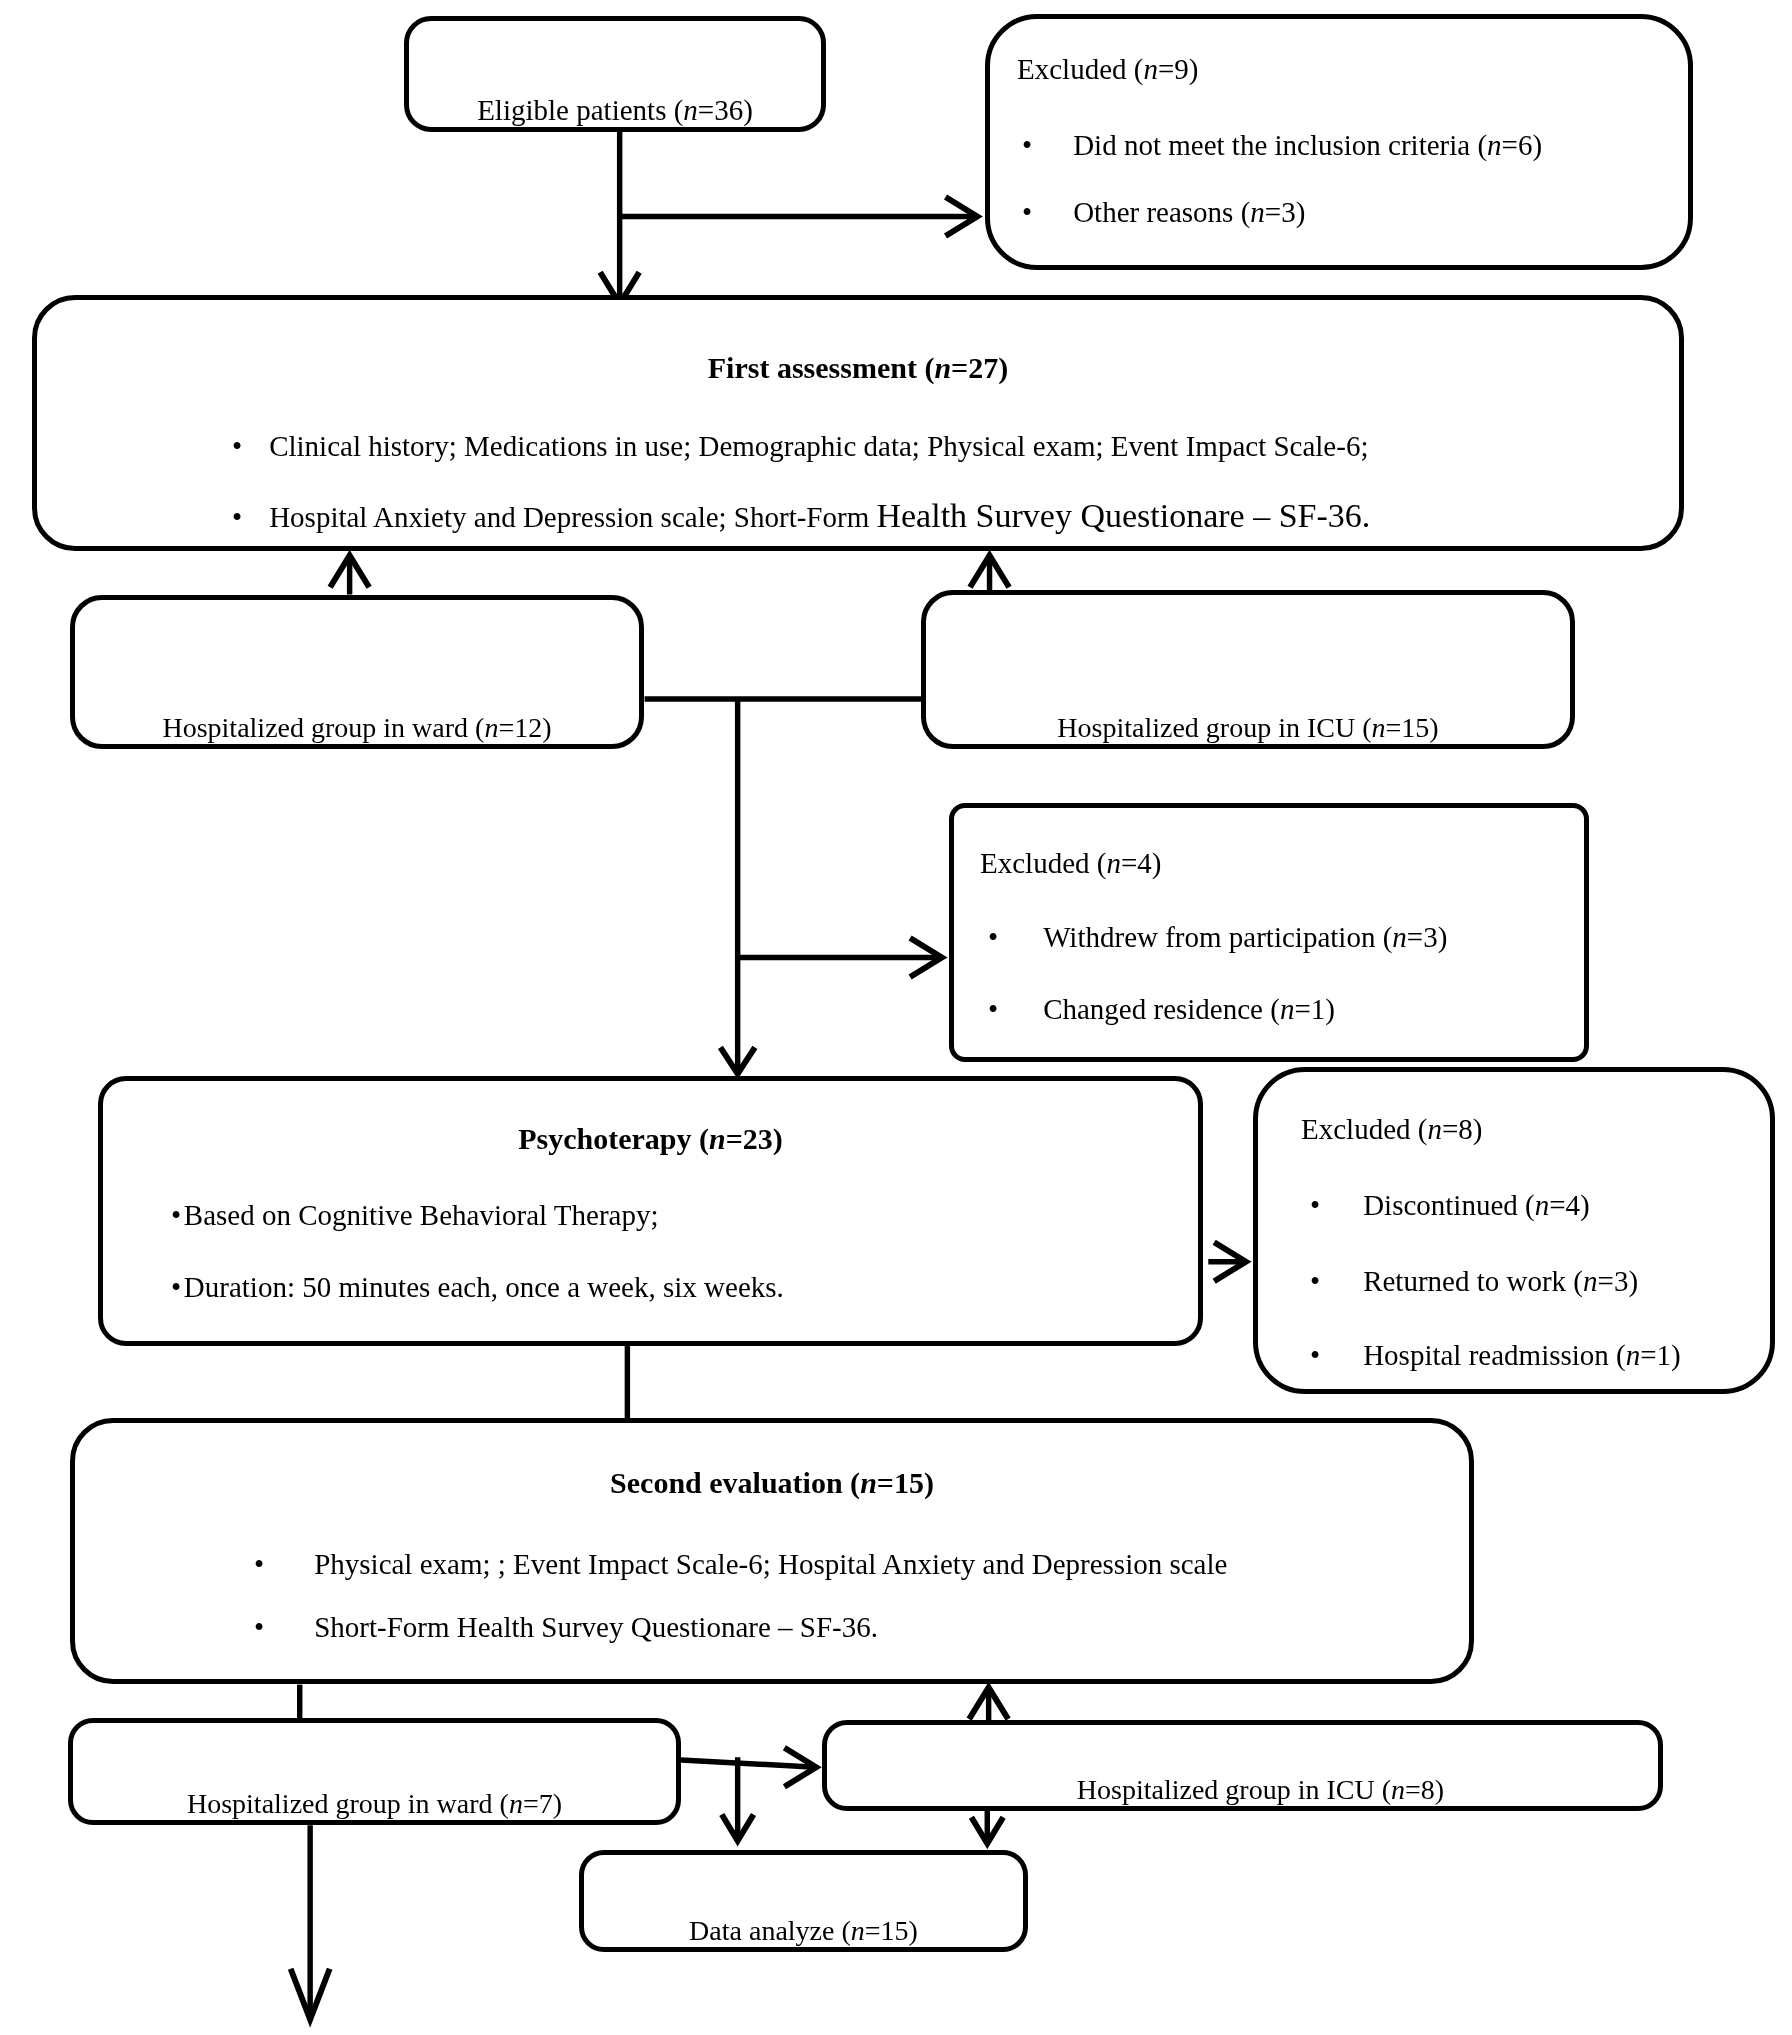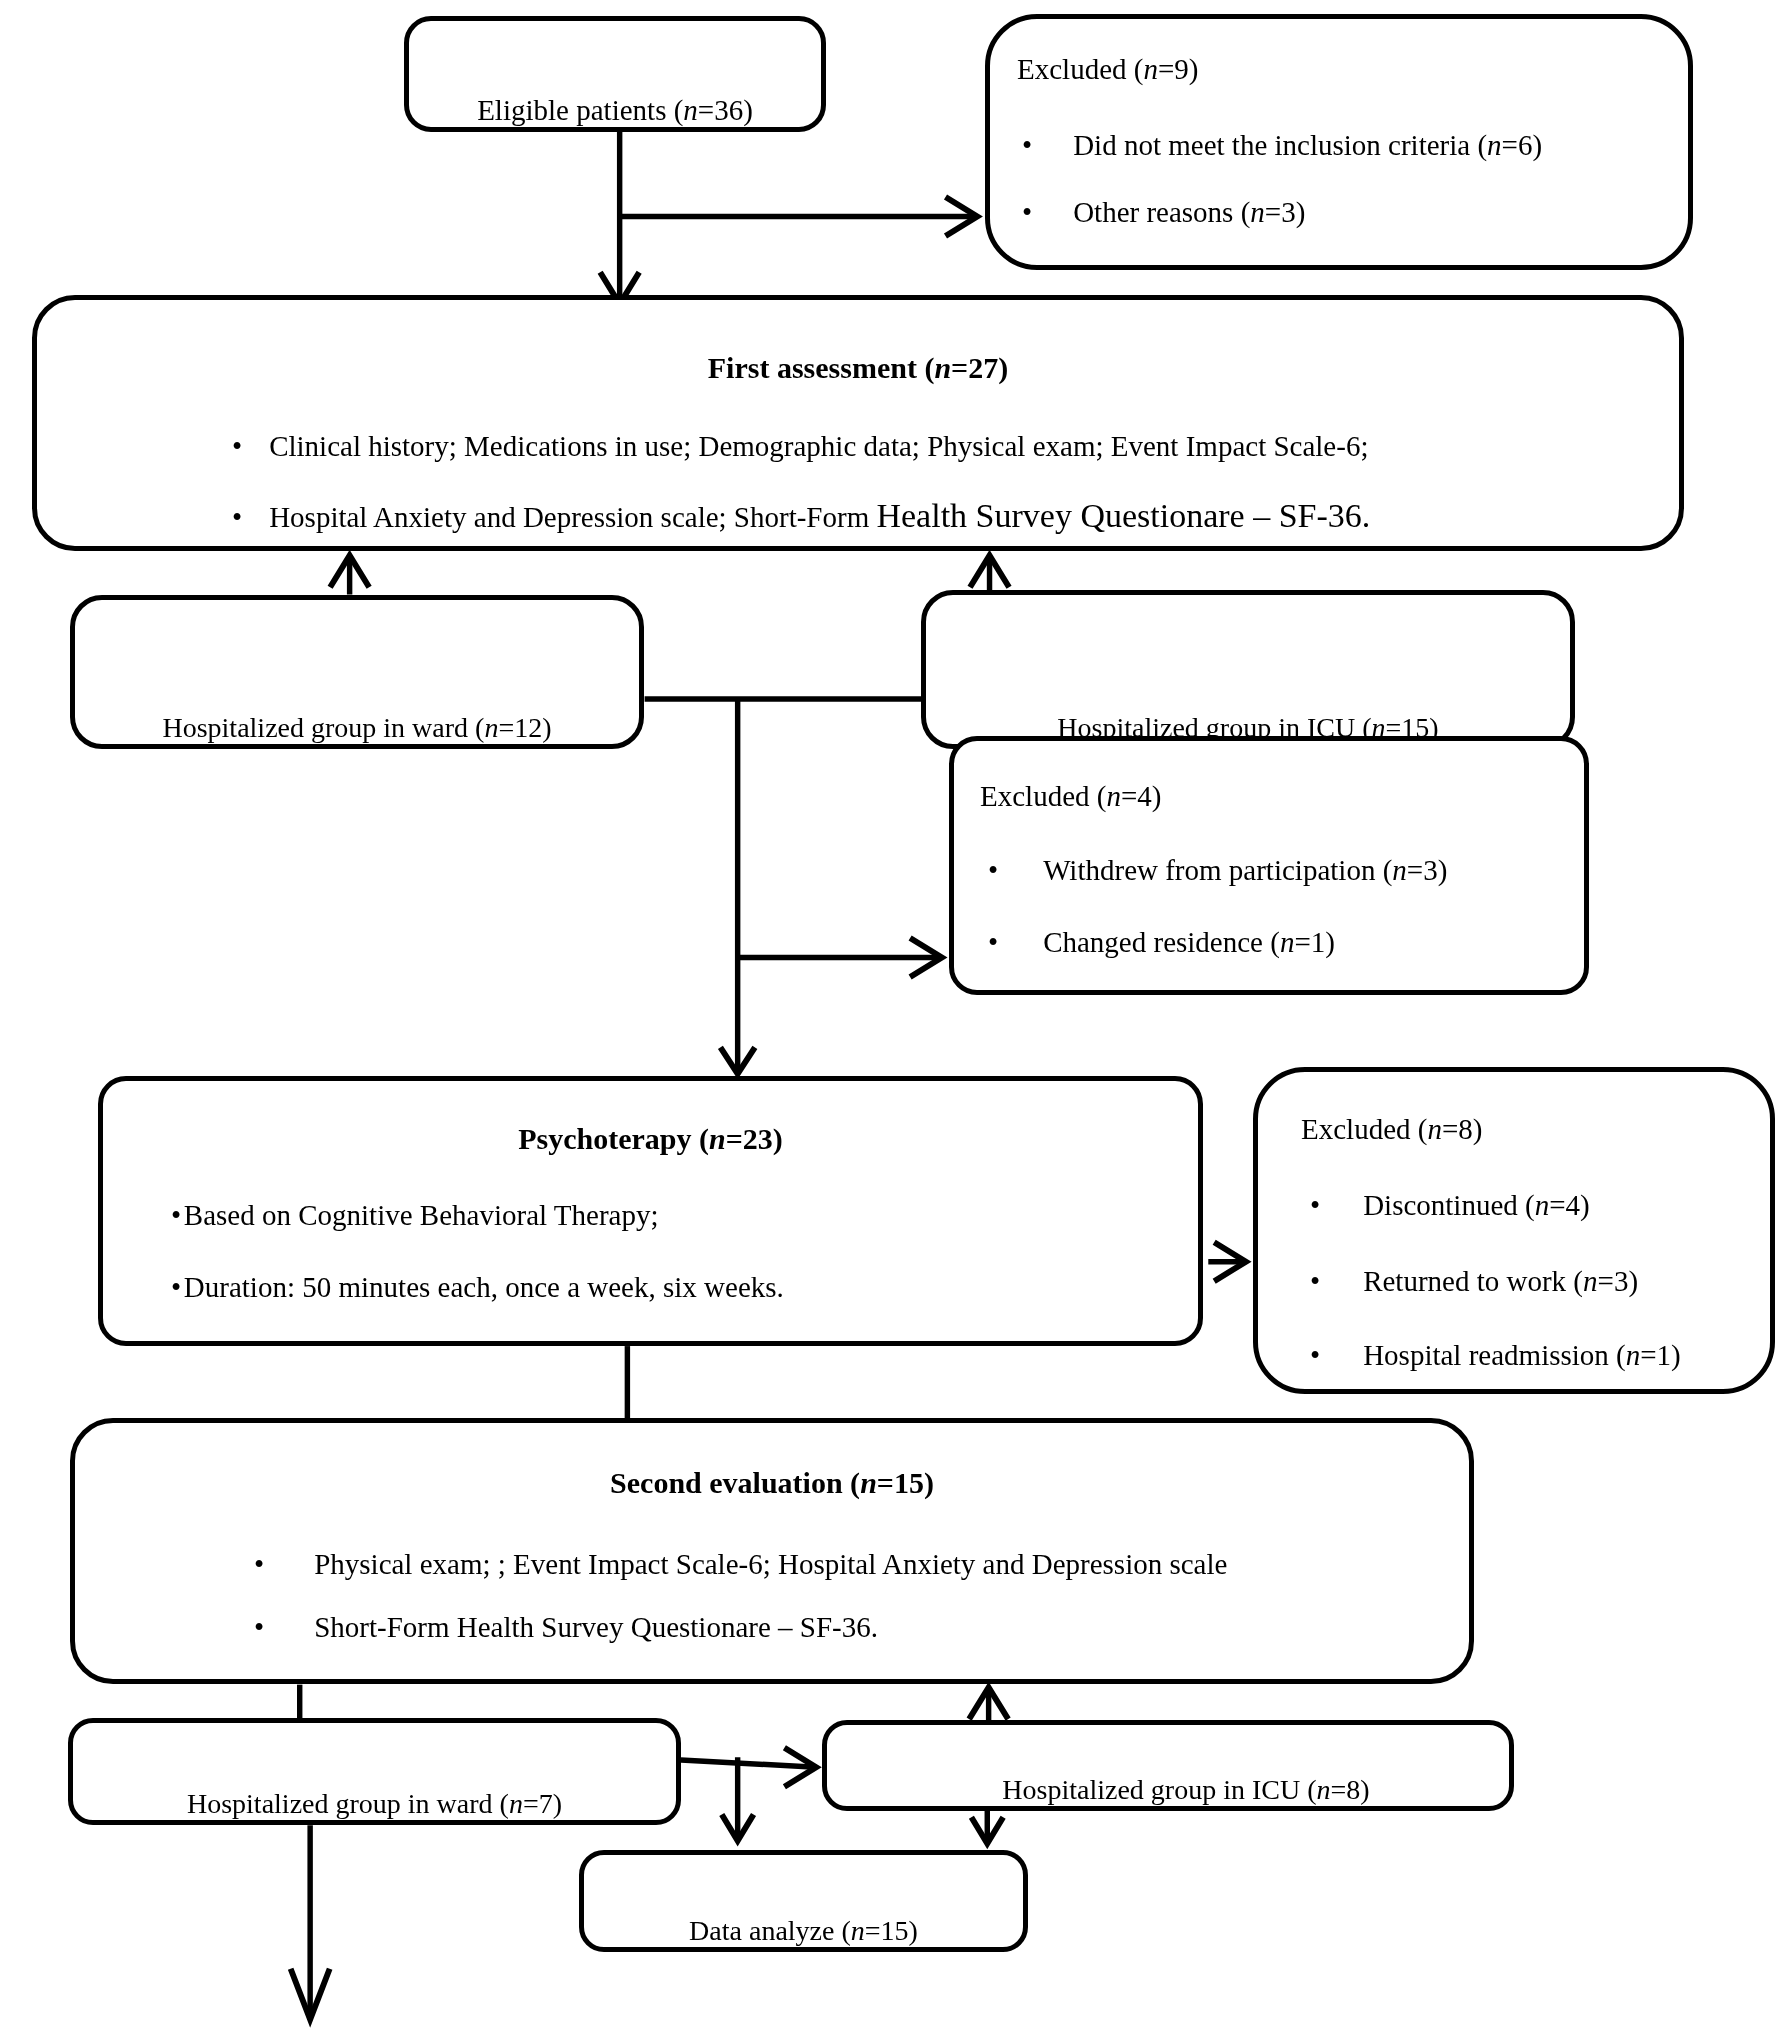--- a/index.html
+++ b/index.html
@@ -32,21 +32,21 @@
 
   #box-first{left:32px;top:295px;width:1652px;height:256px;border-radius:43px;}
   #box-first .btitle{margin-top:51px;}
   #box-first .item.i1{margin:45px 0 0 195px;}
   #box-first .item.i2{margin:34px 0 0 195px;}
   #box-first .bullet{margin-right:27px;}
 
   #box-ward-first{left:70px;top:595px;width:574px;height:154px;}
   #box-icu-first{left:921px;top:590px;width:654px;height:159px;}
 
-  #box-excluded-mid{left:949px;top:736px;width:640px;height:259px;border-radius:28px;}
+  #box-excluded-mid{left:949px;top:803px;width:640px;height:259px;border-radius:16px;}
   #box-excluded-mid .btitle{margin:39px 0 0 26px;}
   #box-excluded-mid .item.i1{margin:41px 0 0 34px;}
   #box-excluded-mid .item.i2{margin:39px 0 0 34px;}
   #box-excluded-mid .bullet{margin-right:45px;}
 
   #box-psy{left:98px;top:1076px;width:1105px;height:270px;border-radius:28px;}
   #box-psy .btitle{margin-top:41px;}
   #box-psy .item.i1{margin:43px 0 0 68px;}
   #box-psy .item.i2{margin:39px 0 0 68px;}
   #box-psy .bullet{margin-right:2.7px;}
@@ -58,21 +58,21 @@
   #box-excluded-psy .item.i3{margin:41px 0 0 52px;}
   #box-excluded-psy .bullet{margin-right:43px;}
 
   #box-second{left:70px;top:1418px;width:1404px;height:266px;border-radius:43px;}
   #box-second .btitle{margin-top:43px;}
   #box-second .item.i1{margin:48px 0 0 179px;}
   #box-second .item.i2{margin:29.5px 0 0 179px;}
   #box-second .bullet{margin-right:50px;}
 
   #box-ward-second{left:68px;top:1718px;width:613px;height:107px;border-radius:25px;}
-  #box-icu-second{left:822px;top:1720px;width:692px;height:91px;border-radius:25px;padding-left:36px;}
+  #box-icu-second{left:822px;top:1720px;width:841px;height:91px;border-radius:25px;padding-left:36px;}
   #box-data{left:579px;top:1850px;width:449px;height:102px;border-radius:25px;}
 </style>
 </head>
 <body>
 
 <div id="canvas">
 
   <svg id="connectors" width="1793" height="2035" viewBox="0 0 3950 4484">
     <g>
       <path class="ln" d="M1365 290 V660"></path>

